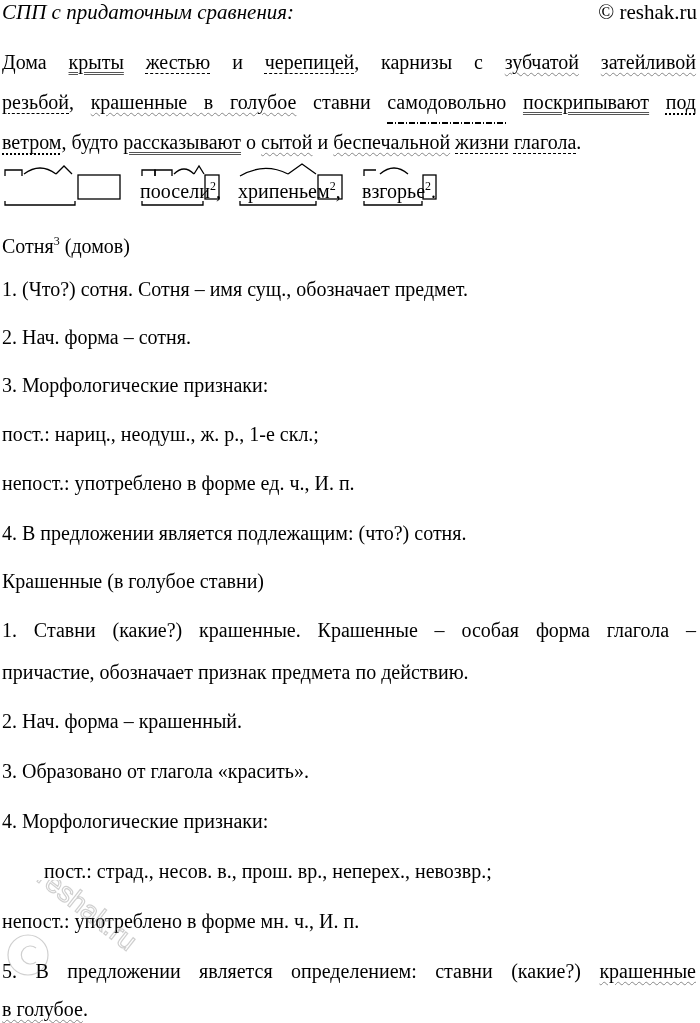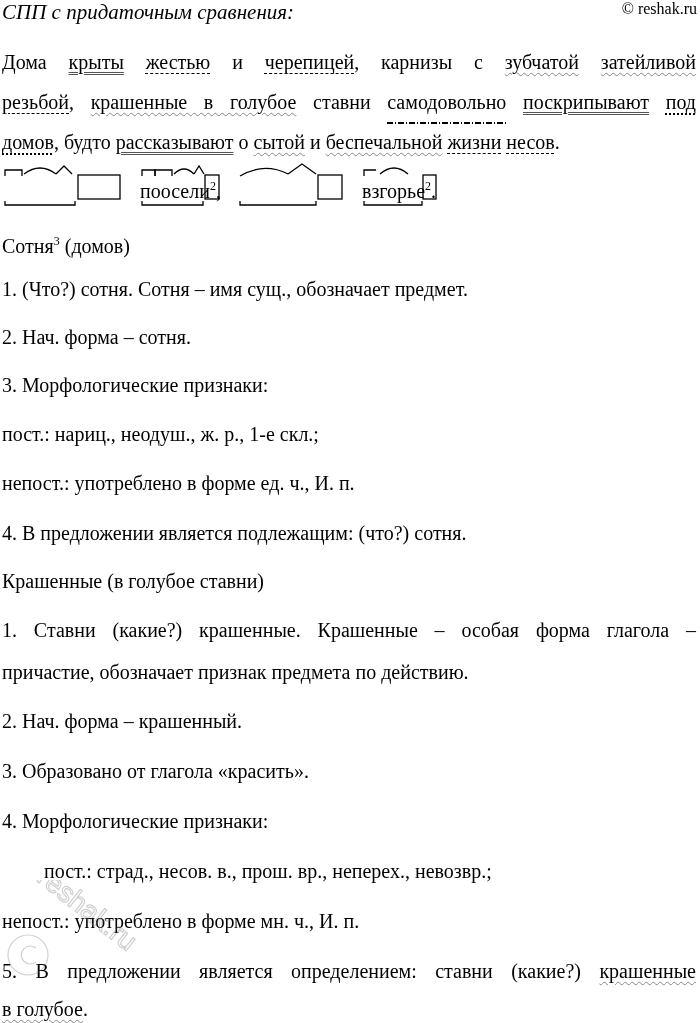--- a/index.html
+++ b/index.html
@@ -5,21 +5,21 @@
     html, body { margin: 0; padding: 0; background: #ffffff; }
     body {
       width: 700px; height: 1023px; overflow: hidden; position: relative;
       font-family: "Liberation Serif", "DejaVu Serif", serif;
       color: #000; font-size: 20px;
     }
     .header { position: absolute; top: 0; left: 0; right: 0; height: 34px; padding-left: 38px; }
     .header-title {
       position: absolute; left: 2px; top: 0px; font-style: italic; font-size: 21px;
     }
-    .header-brand { position: absolute; right: 3px; top: 0px; font-size: 16px; }
+    .header-brand { position: absolute; right: 3px; top: 0px; font-size: 21px; }
 
     .para { position: absolute; left: 2px; right: 4px; line-height: 37px; }
     .justify { text-align: justify; text-align-last: justify; }
 
     .u-subj { text-decoration-thickness: 1px; text-underline-offset: 4px; }
     .u-pred { text-decoration: underline double; text-decoration-thickness: 1px; text-underline-offset: 3px; text-decoration-color: #555; }
     .u-obj { text-decoration: underline dashed; text-decoration-thickness: 1px; text-underline-offset: 4px; }
     .u-attr { text-decoration: underline wavy; text-decoration-thickness: 1px; text-underline-offset: 3px; text-decoration-color: #888; }
     .u-adv { text-decoration: underline dotted; text-decoration-thickness: 2px; text-underline-offset: 4px; }
     .u-advdash { position: relative; display: inline-block; }
@@ -62,21 +62,21 @@
 
 <div class="para justify" style="top:84px;">
   <span><span class="u-obj">резьбой</span>,</span>
   <span class="u-attr">крашенные в голубое</span>
   <span class="u-subj">ставни</span>
   <span class="u-advdash">самодовольно</span>
   <span class="u-pred">поскрипывают</span>
   <span class="u-adv">под</span>
 </div>
 
-<div class="para" style="top:124px; white-space:nowrap;"><span class="u-adv">домов</span><span>, будто </span><span class="u-pred">рассказывают</span><span> о </span><span class="u-attr">сытой</span><span> и </span><span class="u-attr">беспечальной</span><span> </span><span class="u-obj">жизни</span><span> </span><span class="u-obj">несов</span><span>.</span></div>
+<div class="para" style="top:124px; white-space:nowrap;"><span class="u-adv">ветром</span><span>, будто </span><span class="u-pred">рассказывают</span><span> о </span><span class="u-attr">сытой</span><span> и </span><span class="u-attr">беспечальной</span><span> </span><span class="u-obj">жизни</span><span> </span><span class="u-obj">глагола</span><span>.</span></div>
 
 <div class="morph-line">
   <svg class="morph-svg" width="460" height="50">
     <g fill="none" stroke="#000" stroke-width="1.3">
 
       <polyline points="3,16 3,10 20,10 20,16"></polyline>
       <path d="M22,14 Q38,2 54,14"></path>
       <path d="M54,14 L62,6 L70,14"></path>
       <rect x="76" y="15" width="42" height="24"></rect>
       <polyline points="3,41 3,45 73,45 73,41"></polyline>
@@ -93,20 +93,21 @@
       <rect x="316" y="15" width="24" height="24"></rect>
       <polyline points="238,41 238,45 314,45 314,41"></polyline>
 
       <polyline points="362,16 362,10 374,10"></polyline>
       <path d="M378,14 Q392,2 406,14"></path>
       <rect x="421" y="15" width="13" height="24"></rect>
       <polyline points="362,41 362,45 420,45 420,41"></polyline>
     </g>
   </svg>
   <span class="mw" style="left:138px;"><span>поосели</span><sup>2</sup><span>, </span></span>
+  <span class="mw" style="left:236px;"><span>хрипеньем</span><sup>2</sup><span>, </span></span>
   <span class="mw" style="left:360px;"><span>взгорье</span><sup>2</sup><span>.</span></span>
 </div>
 
 <div class="line" style="top:230px;"><span>Сотня</span><sup>3</sup><span> (домов)</span></div>
 <div class="line" style="top:278px;">1. (Что?) сотня. Сотня – имя сущ., обозначает предмет.</div>
 <div class="line" style="top:326px;text-align:right;">2. Нач. форма – сотня.</div>
 <div class="line" style="top:374px;">3. Морфологические признаки:</div>
 <div class="line" style="top:423px;">пост.: нариц., неодуш., ж. р., 1-е скл.;</div>
 <div class="line" style="top:472px;">непост.: употреблено в форме ед. ч., И. п.</div>
 <div class="line" style="top:522px;"><span>4. В предложении является подлежащим: (что?) </span><span class="u-subj">сотня</span><span>.</span></div>

